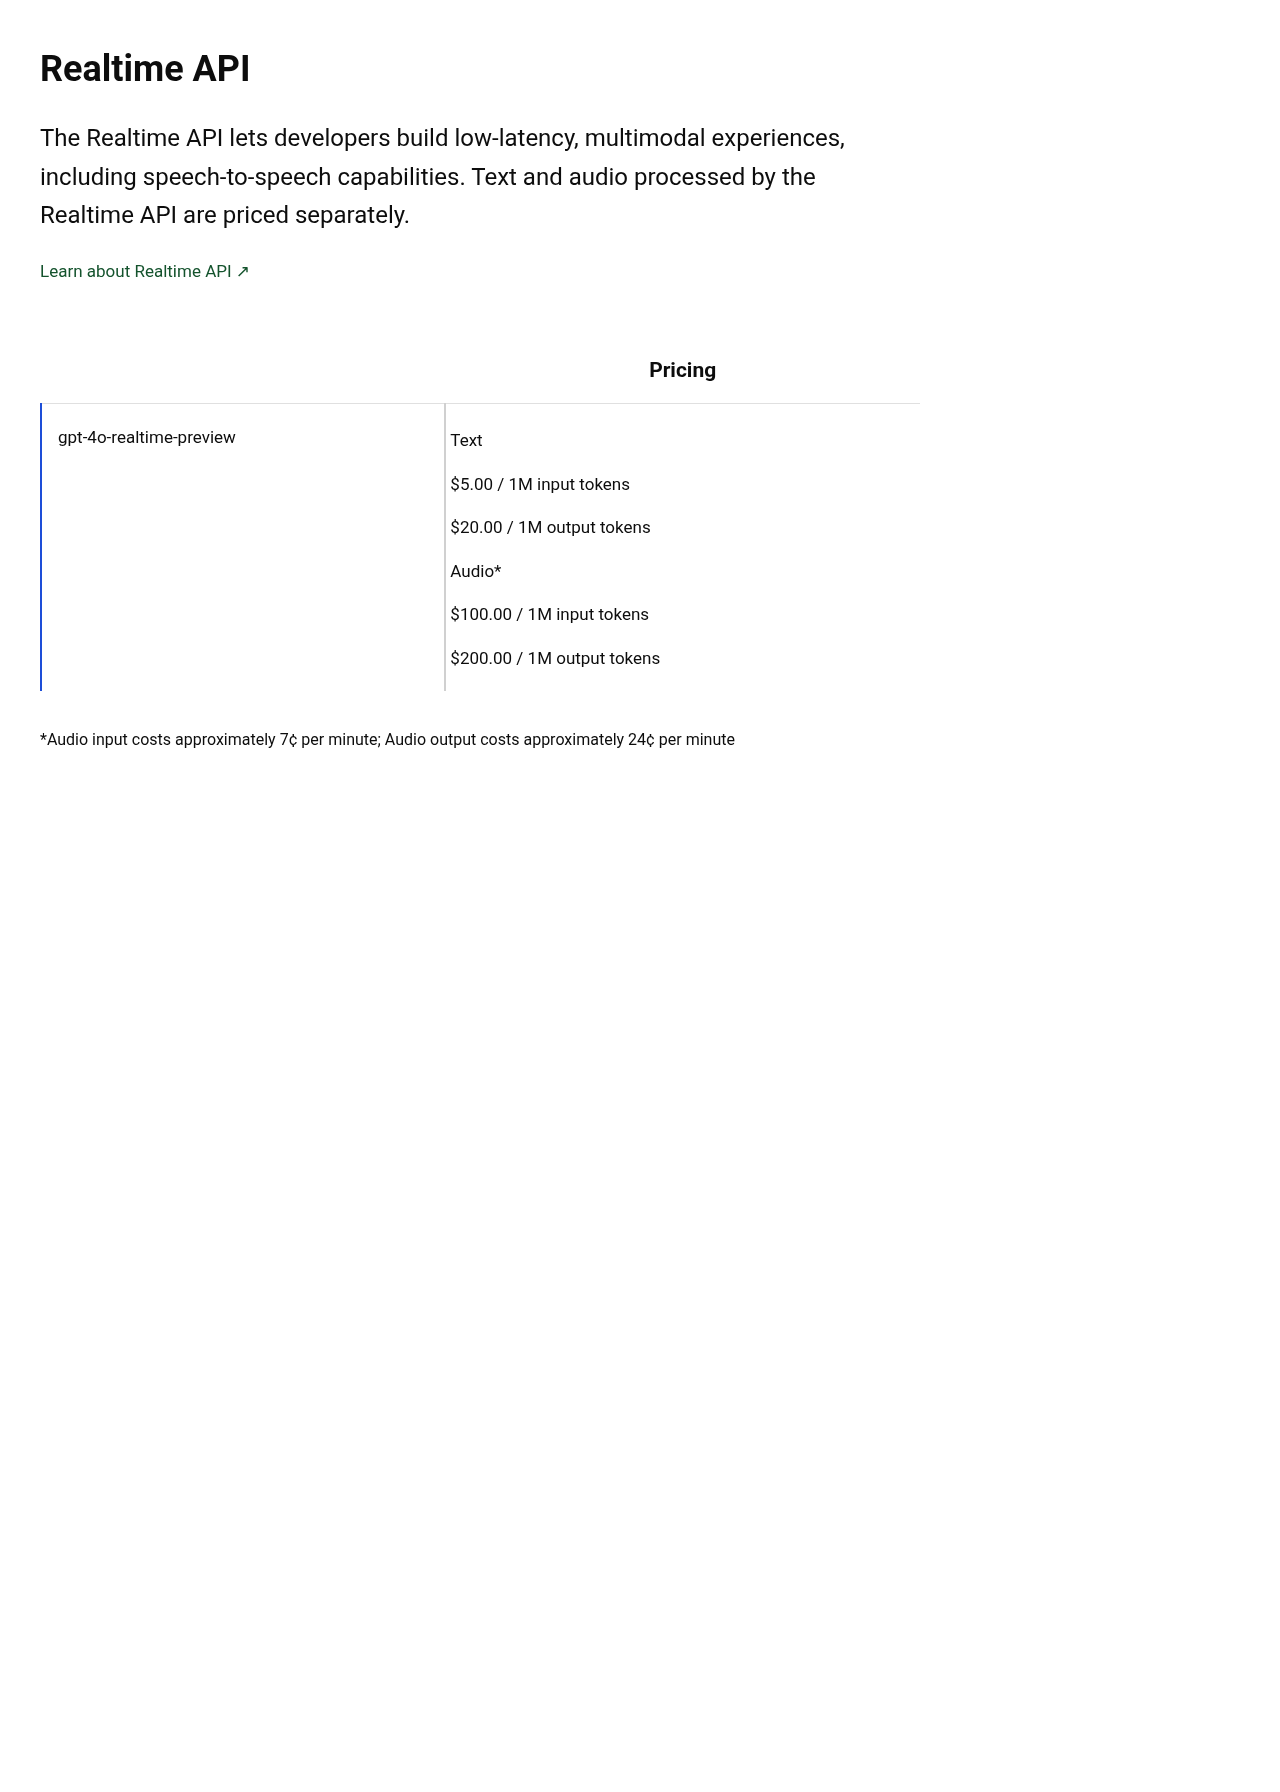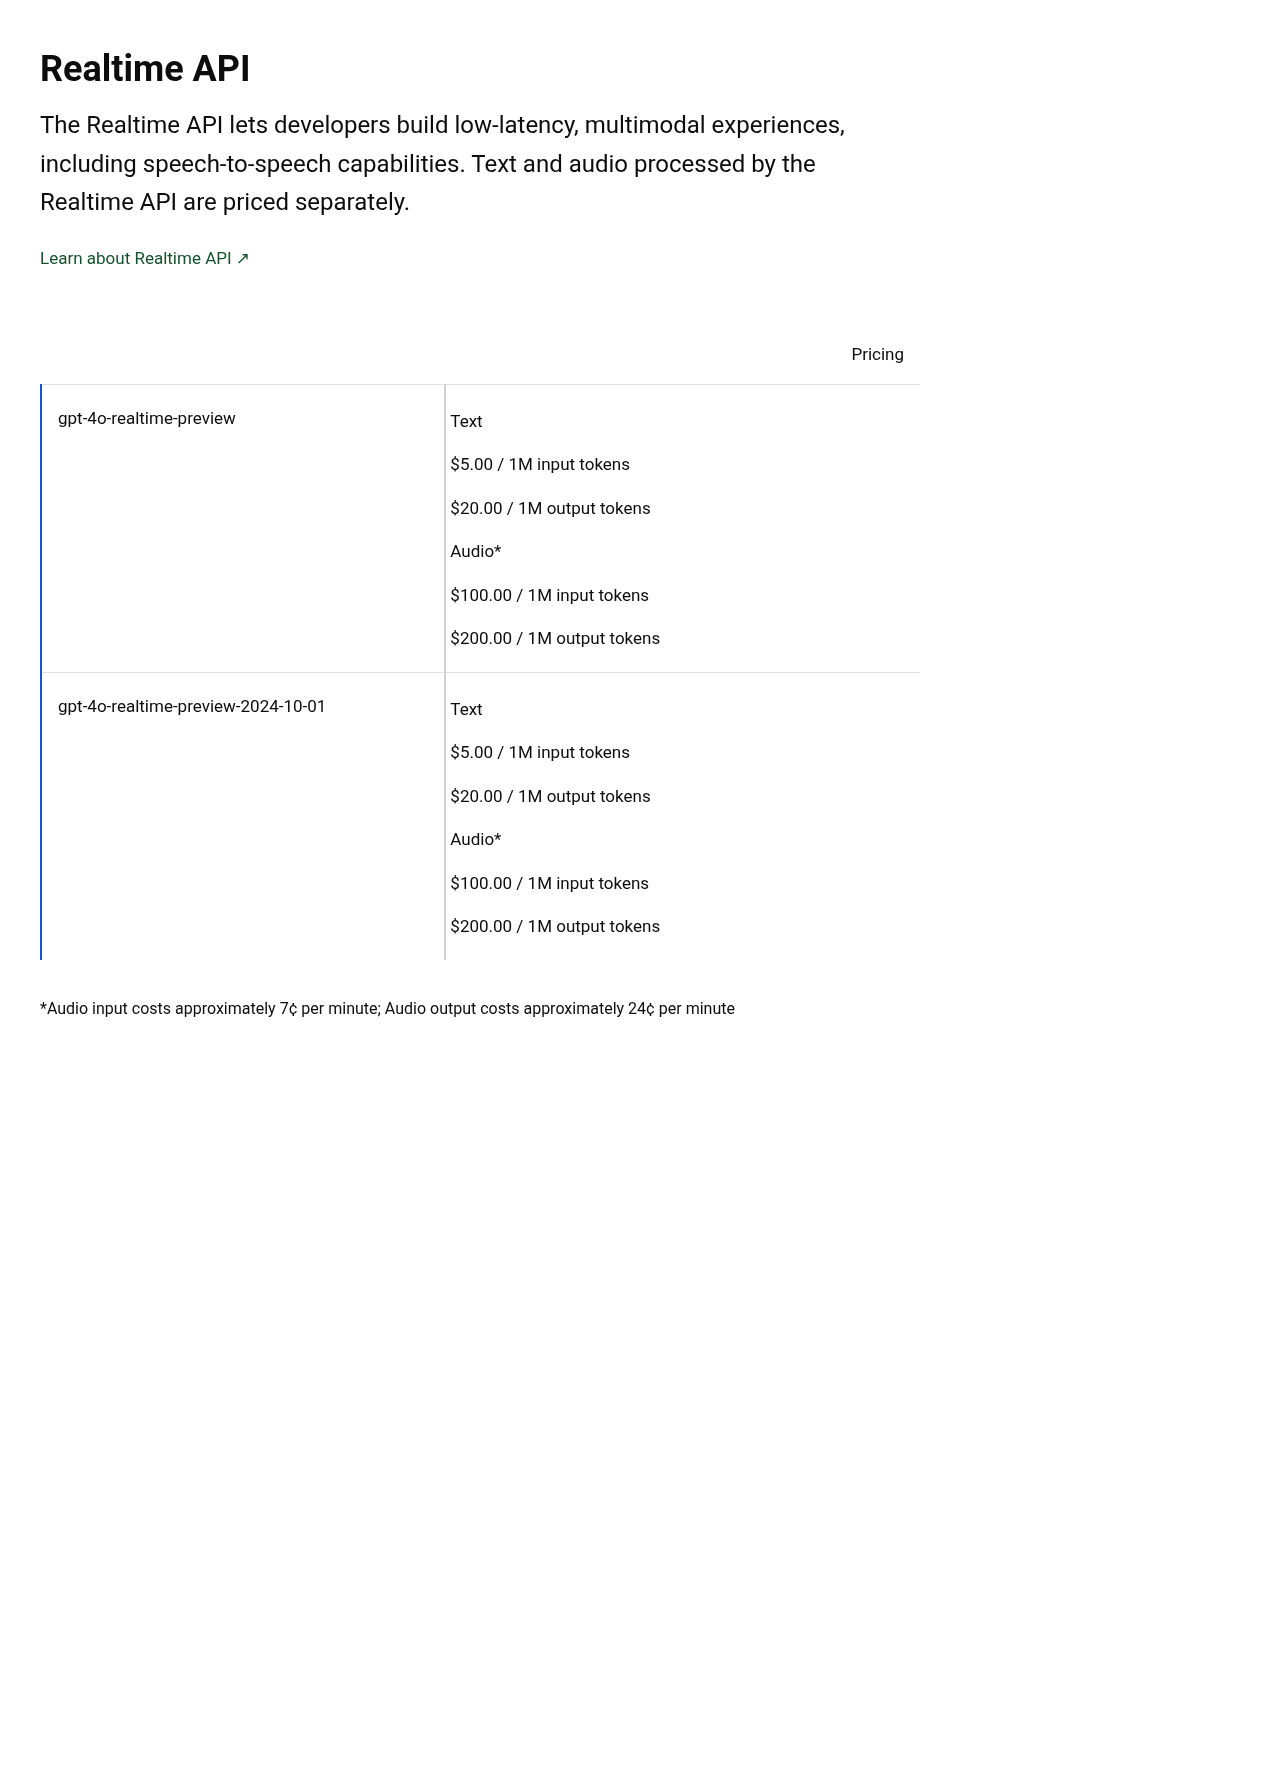--- a/index.html
+++ b/index.html
@@ -14,21 +14,21 @@
       color: #0d0d0d;
       font-size: 17px;
       line-height: 1.6;
       padding: 48px 40px 60px 40px;
       max-width: 960px;
     }
 
     .page-title {
       font-size: 36px;
       font-weight: 700;
-      margin-bottom: 15px;
+      margin-bottom: 28px;
       line-height: 1.2;
     }
 
     .page-description {
       font-size: 24px;
       line-height: 1.6;
       color: #0d0d0d;
       margin-bottom: 24px;
       max-width: 860px;
     }
@@ -43,23 +43,23 @@
       margin-bottom: 48px;
     }
 
     .pricing-table {
       width: 100%;
       border-collapse: collapse;
       margin-top: 8px;
     }
 
     .pricing-table th {
-      text-align: right;
-      font-weight: 400;
-      font-size: 17px;
+      text-align: center;
+      font-weight: 700;
+      font-size: 21px;
       padding: 12px 16px 16px 16px;
       border-bottom: none;
     }
 
     .pricing-table th:first-child {
       width: 46%;
     }
 
     .pricing-table th:last-child {
       width: 54%;
@@ -132,30 +132,19 @@
         <td class="model-cell">gpt-4o-realtime-preview</td>
         <td class="pricing-cell">
           <div class="pricing-entry type-label">Text</div>
           <div class="pricing-entry">$5.00 / 1M input tokens</div>
           <div class="pricing-entry">$20.00 / 1M output tokens</div>
           <div class="pricing-entry type-label audio-label">Audio*</div>
           <div class="pricing-entry">$100.00 / 1M input tokens</div>
           <div class="pricing-entry">$200.00 / 1M output tokens</div>
         </td>
       </tr>
-      <tr>
-        <td class="model-cell">gpt-4o-realtime-preview-2024-10-01</td>
-        <td class="pricing-cell">
-          <div class="pricing-entry type-label">Text</div>
-          <div class="pricing-entry">$5.00 / 1M input tokens</div>
-          <div class="pricing-entry">$20.00 / 1M output tokens</div>
-          <div class="pricing-entry type-label audio-label">Audio*</div>
-          <div class="pricing-entry">$100.00 / 1M input tokens</div>
-          <div class="pricing-entry">$200.00 / 1M output tokens</div>
-        </td>
-      </tr>
     </tbody>
 </table>
 
 <p class="footnote">*Audio input costs approximately 7¢ per minute; Audio output costs approximately 24¢ per minute</p>
 
 
 
 
 </body></html>

